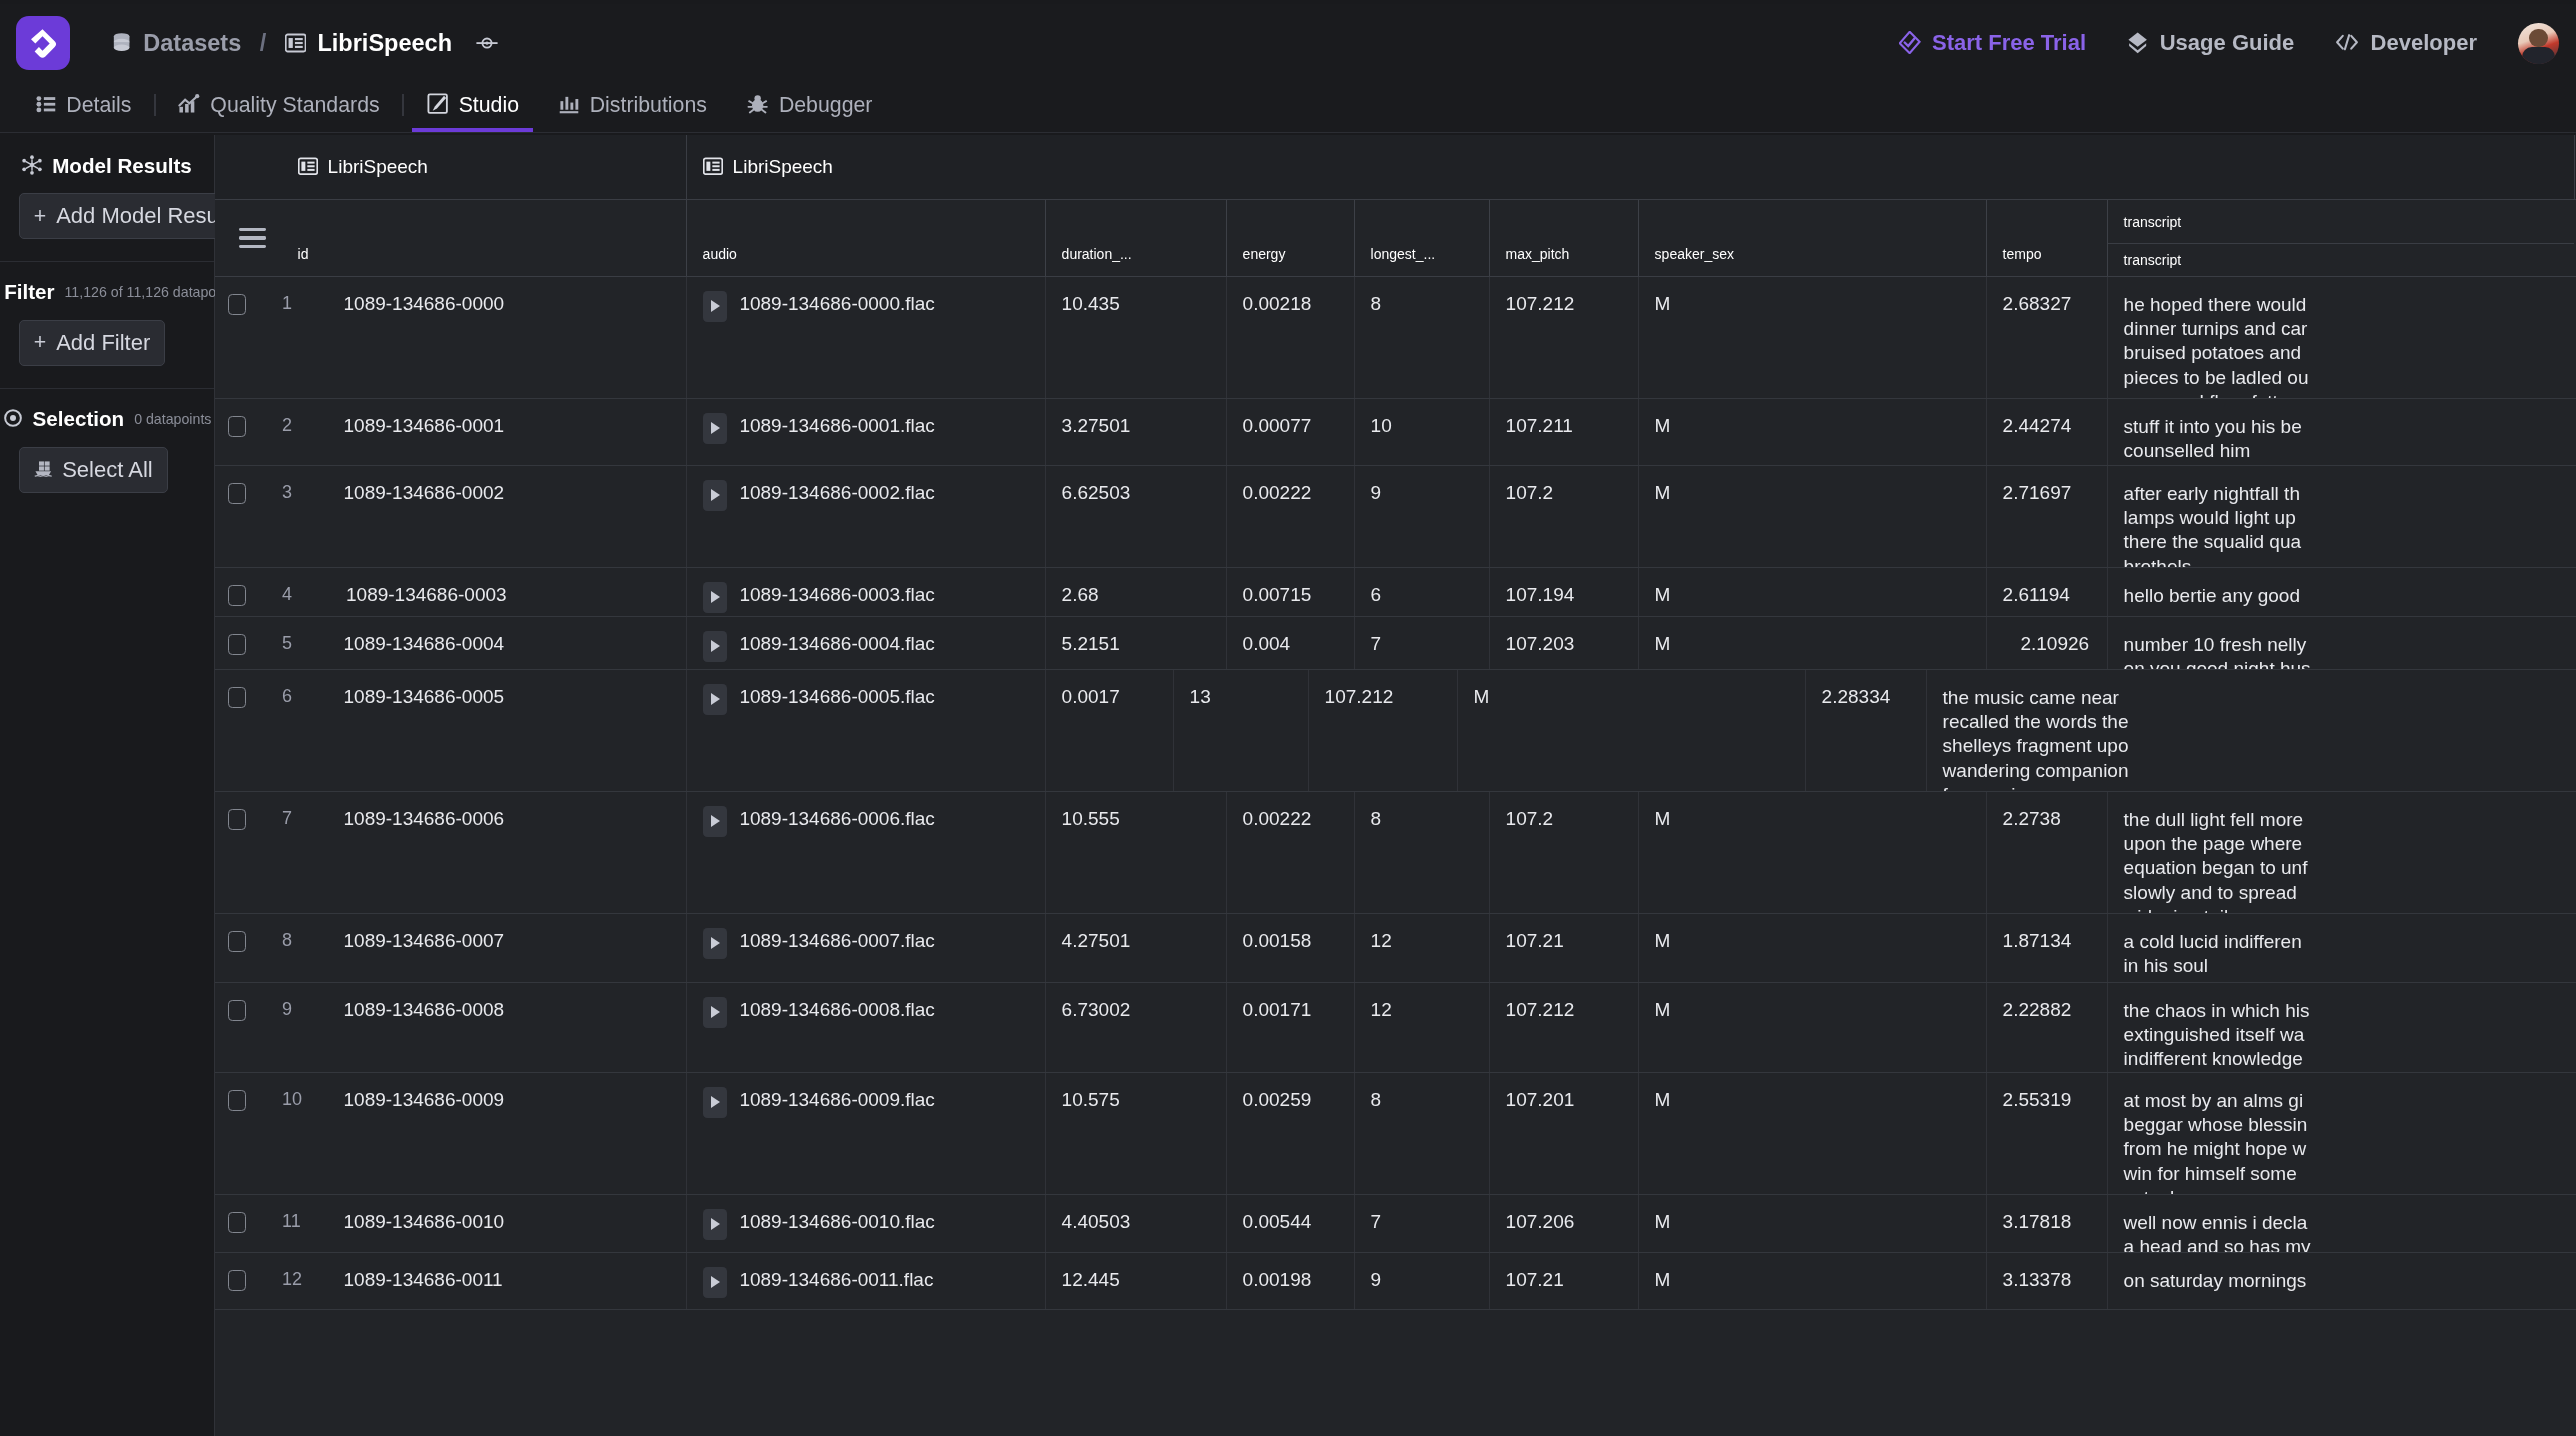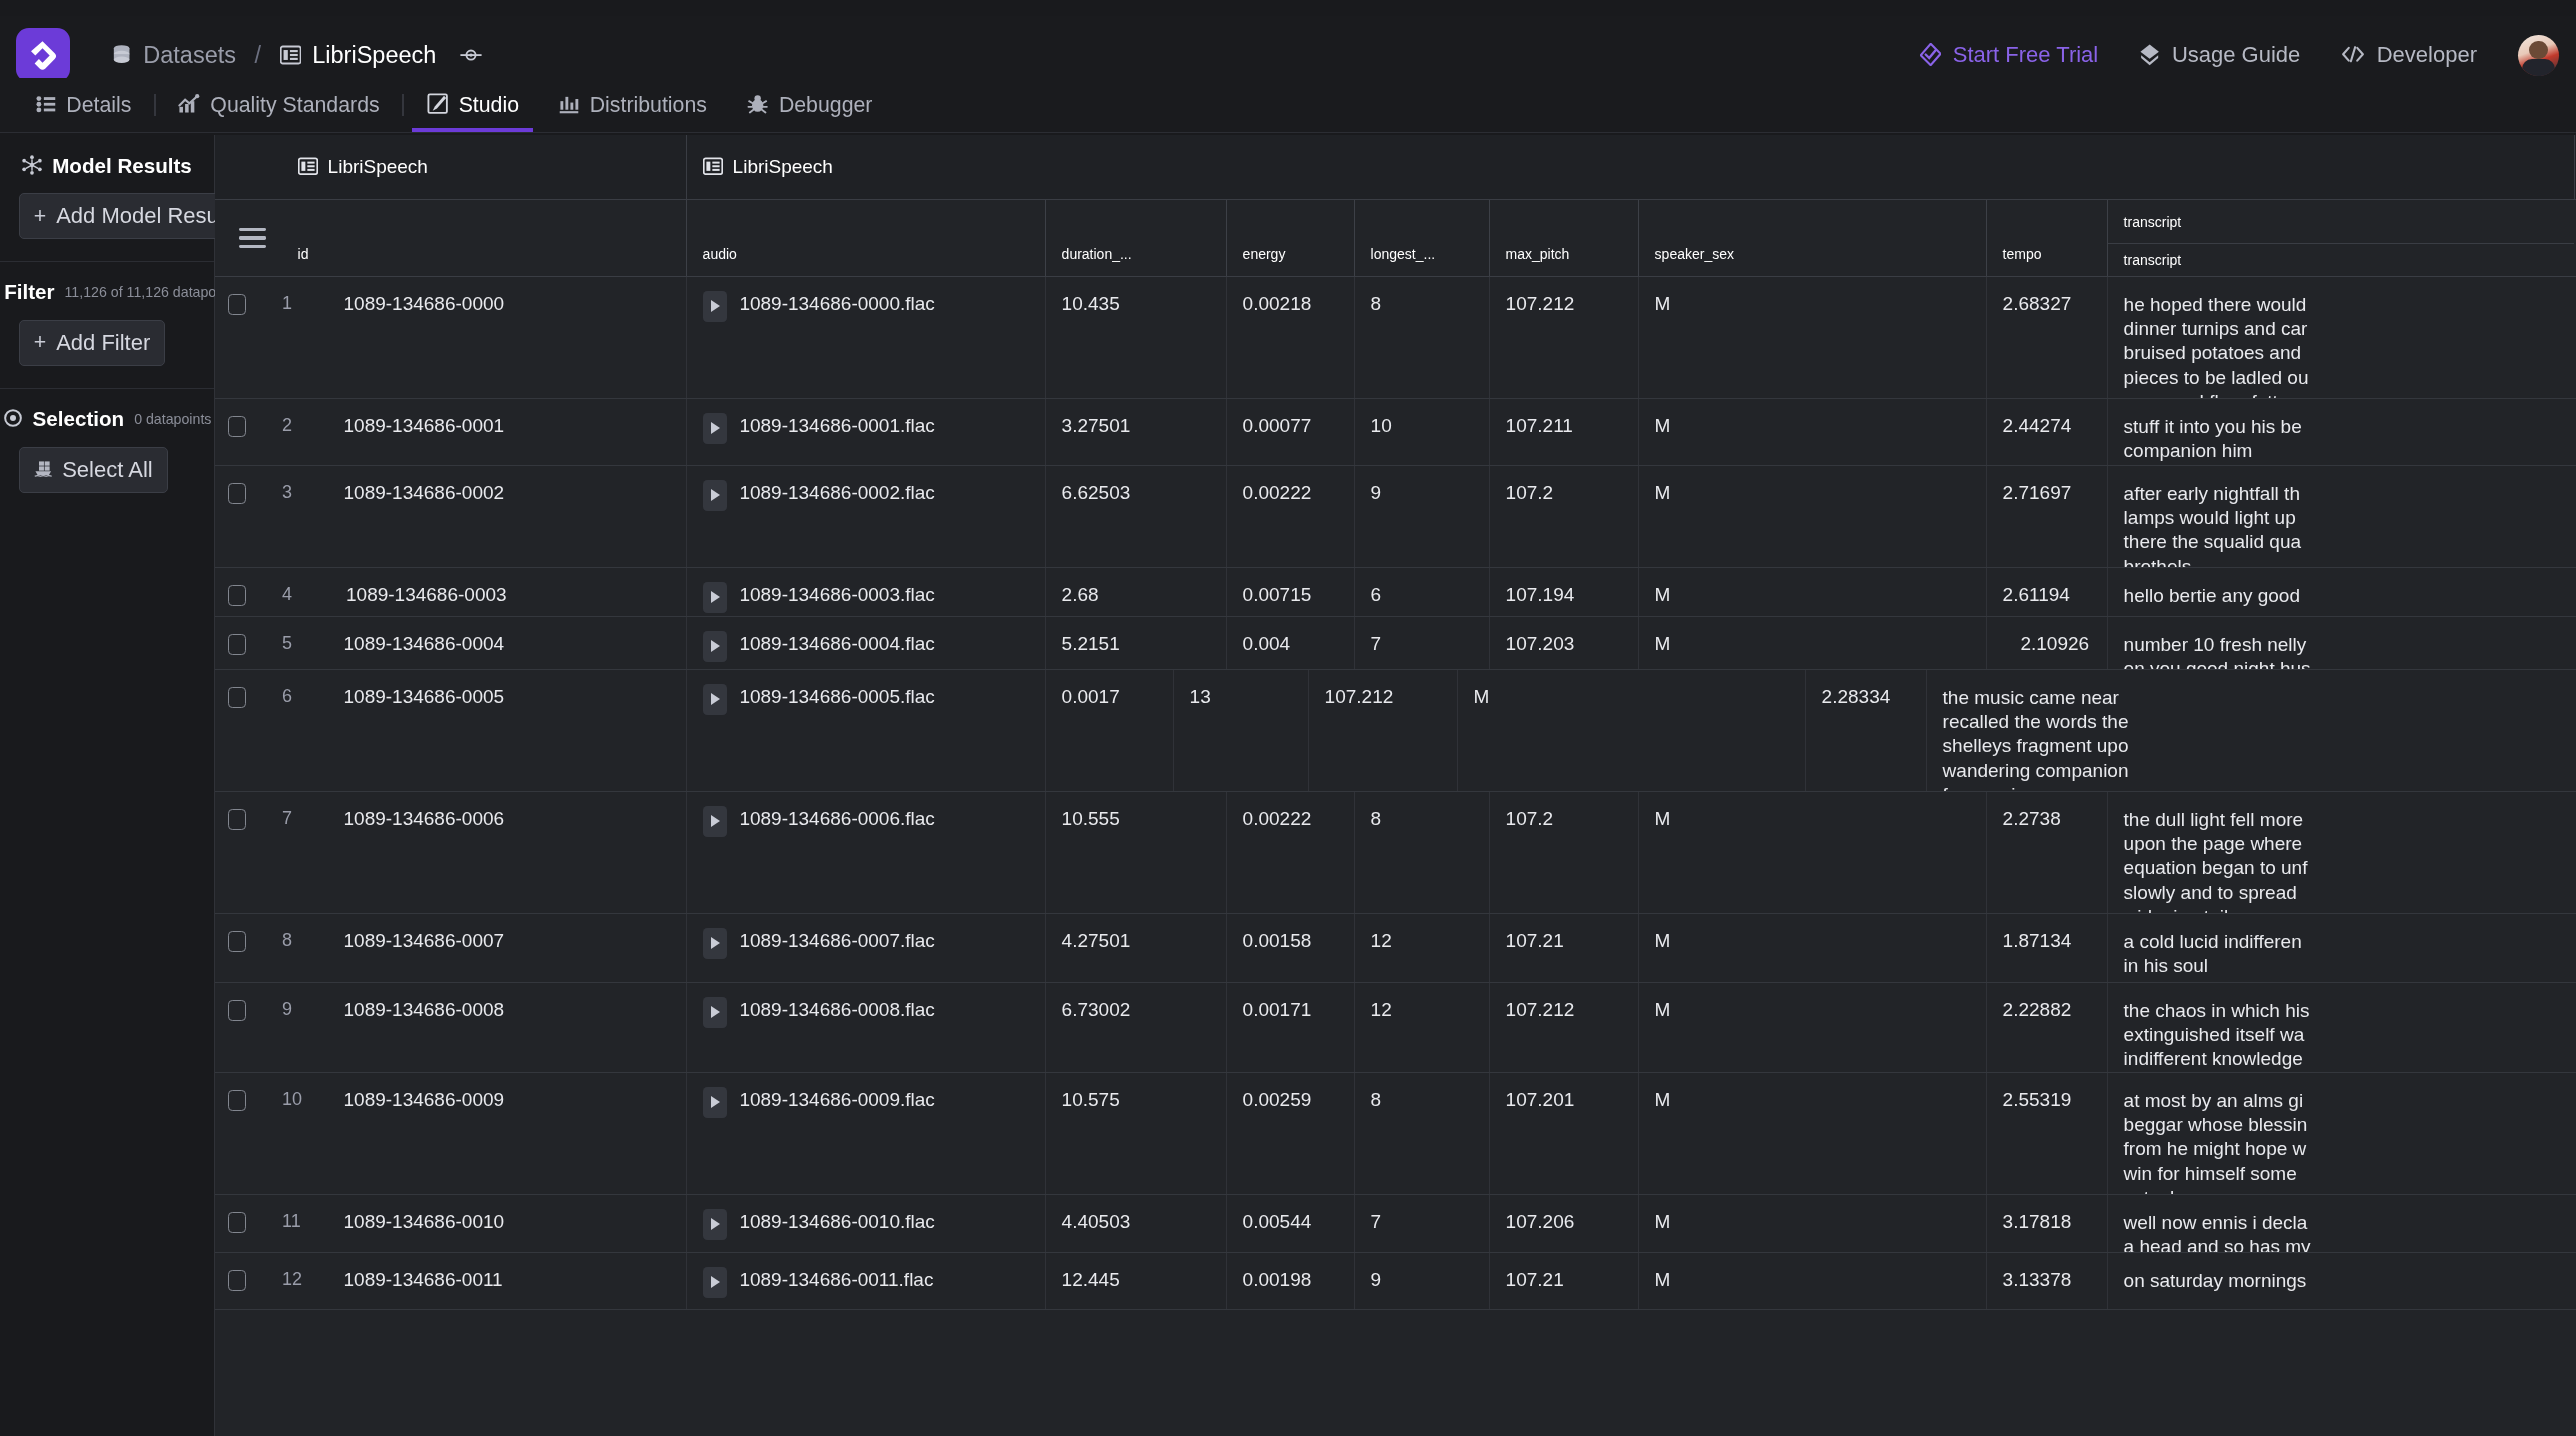--- a/index.html
+++ b/index.html
@@ -6,23 +6,23 @@
   html, body {
     width: 2576px; height: 1437px;
     background: #191a1d;
     font-family: "Liberation Sans", sans-serif;
     overflow: hidden;
     color: #e8e9ec;
   }
 
   
   #topbar {
-    position: absolute; left: 0; top: 16px; width: 2576px; height: 78px;
+    position: absolute; left: 0; top: 4px; width: 2576px; height: 78px;
     background: #1a1b1e;
-    display: flex; align-items: center;
+    display: flex; align-items: center; font-weight: bold;
   }
   #logo {
     width: 54px; height: 54px; margin-left: 15.6px;
     background: #6c3bd8; border-radius: 12.8px;
     display: flex; align-items: center; justify-content: center;
     flex: none;
   }
   #logo svg { display:block; }
   .bc-wrap { display: flex; align-items: center; margin-left: 41px; }
   .bc-item { display: flex; align-items: center; gap: 11.4px; }
@@ -497,21 +497,21 @@
             <span class="cell-txt">1089-134686-0001.flac</span>
           </div>
           <div class="cell" style="width: 181px; flex: 0 0 auto;"><span class="cell-txt">3.27501</span></div>
           <div class="cell" style="width: 128px; flex: 0 0 auto;"><span class="cell-txt">0.00077</span></div>
           <div class="cell" style="width: 135px; flex: 0 0 auto;"><span class="cell-txt">10</span></div>
           <div class="cell" style="width: 149px; flex: 0 0 auto;"><span class="cell-txt">107.211</span></div>
           <div class="cell" style="width: 348px; flex: 0 0 auto;"><span class="cell-txt">M</span></div>
           <div class="cell" style="width: 121px; flex: 0 0 auto;"><span class="cell-txt">2.44274</span></div>
           <div class="transcript-cell" style="width: 466px; flex: 0 0 auto;">
             <div>stuff it into you his be</div>
-            <div>companion him</div>
+            <div>counselled him</div>
           </div>
         </div>
         <div class="row" style="height: 102px;">
           <div class="cell sel-cell">
             <div class="chk"></div>
           </div>
           <div class="cell" style="width: 405px; flex: 0 0 auto; display: flex; padding-left: 0px;">
             <span class="cell-idx" style="width:43px;flex:none">3</span>
             <span class="cell-txt" style="margin-left:18.5px">1089-134686-0002</span>
           </div>

